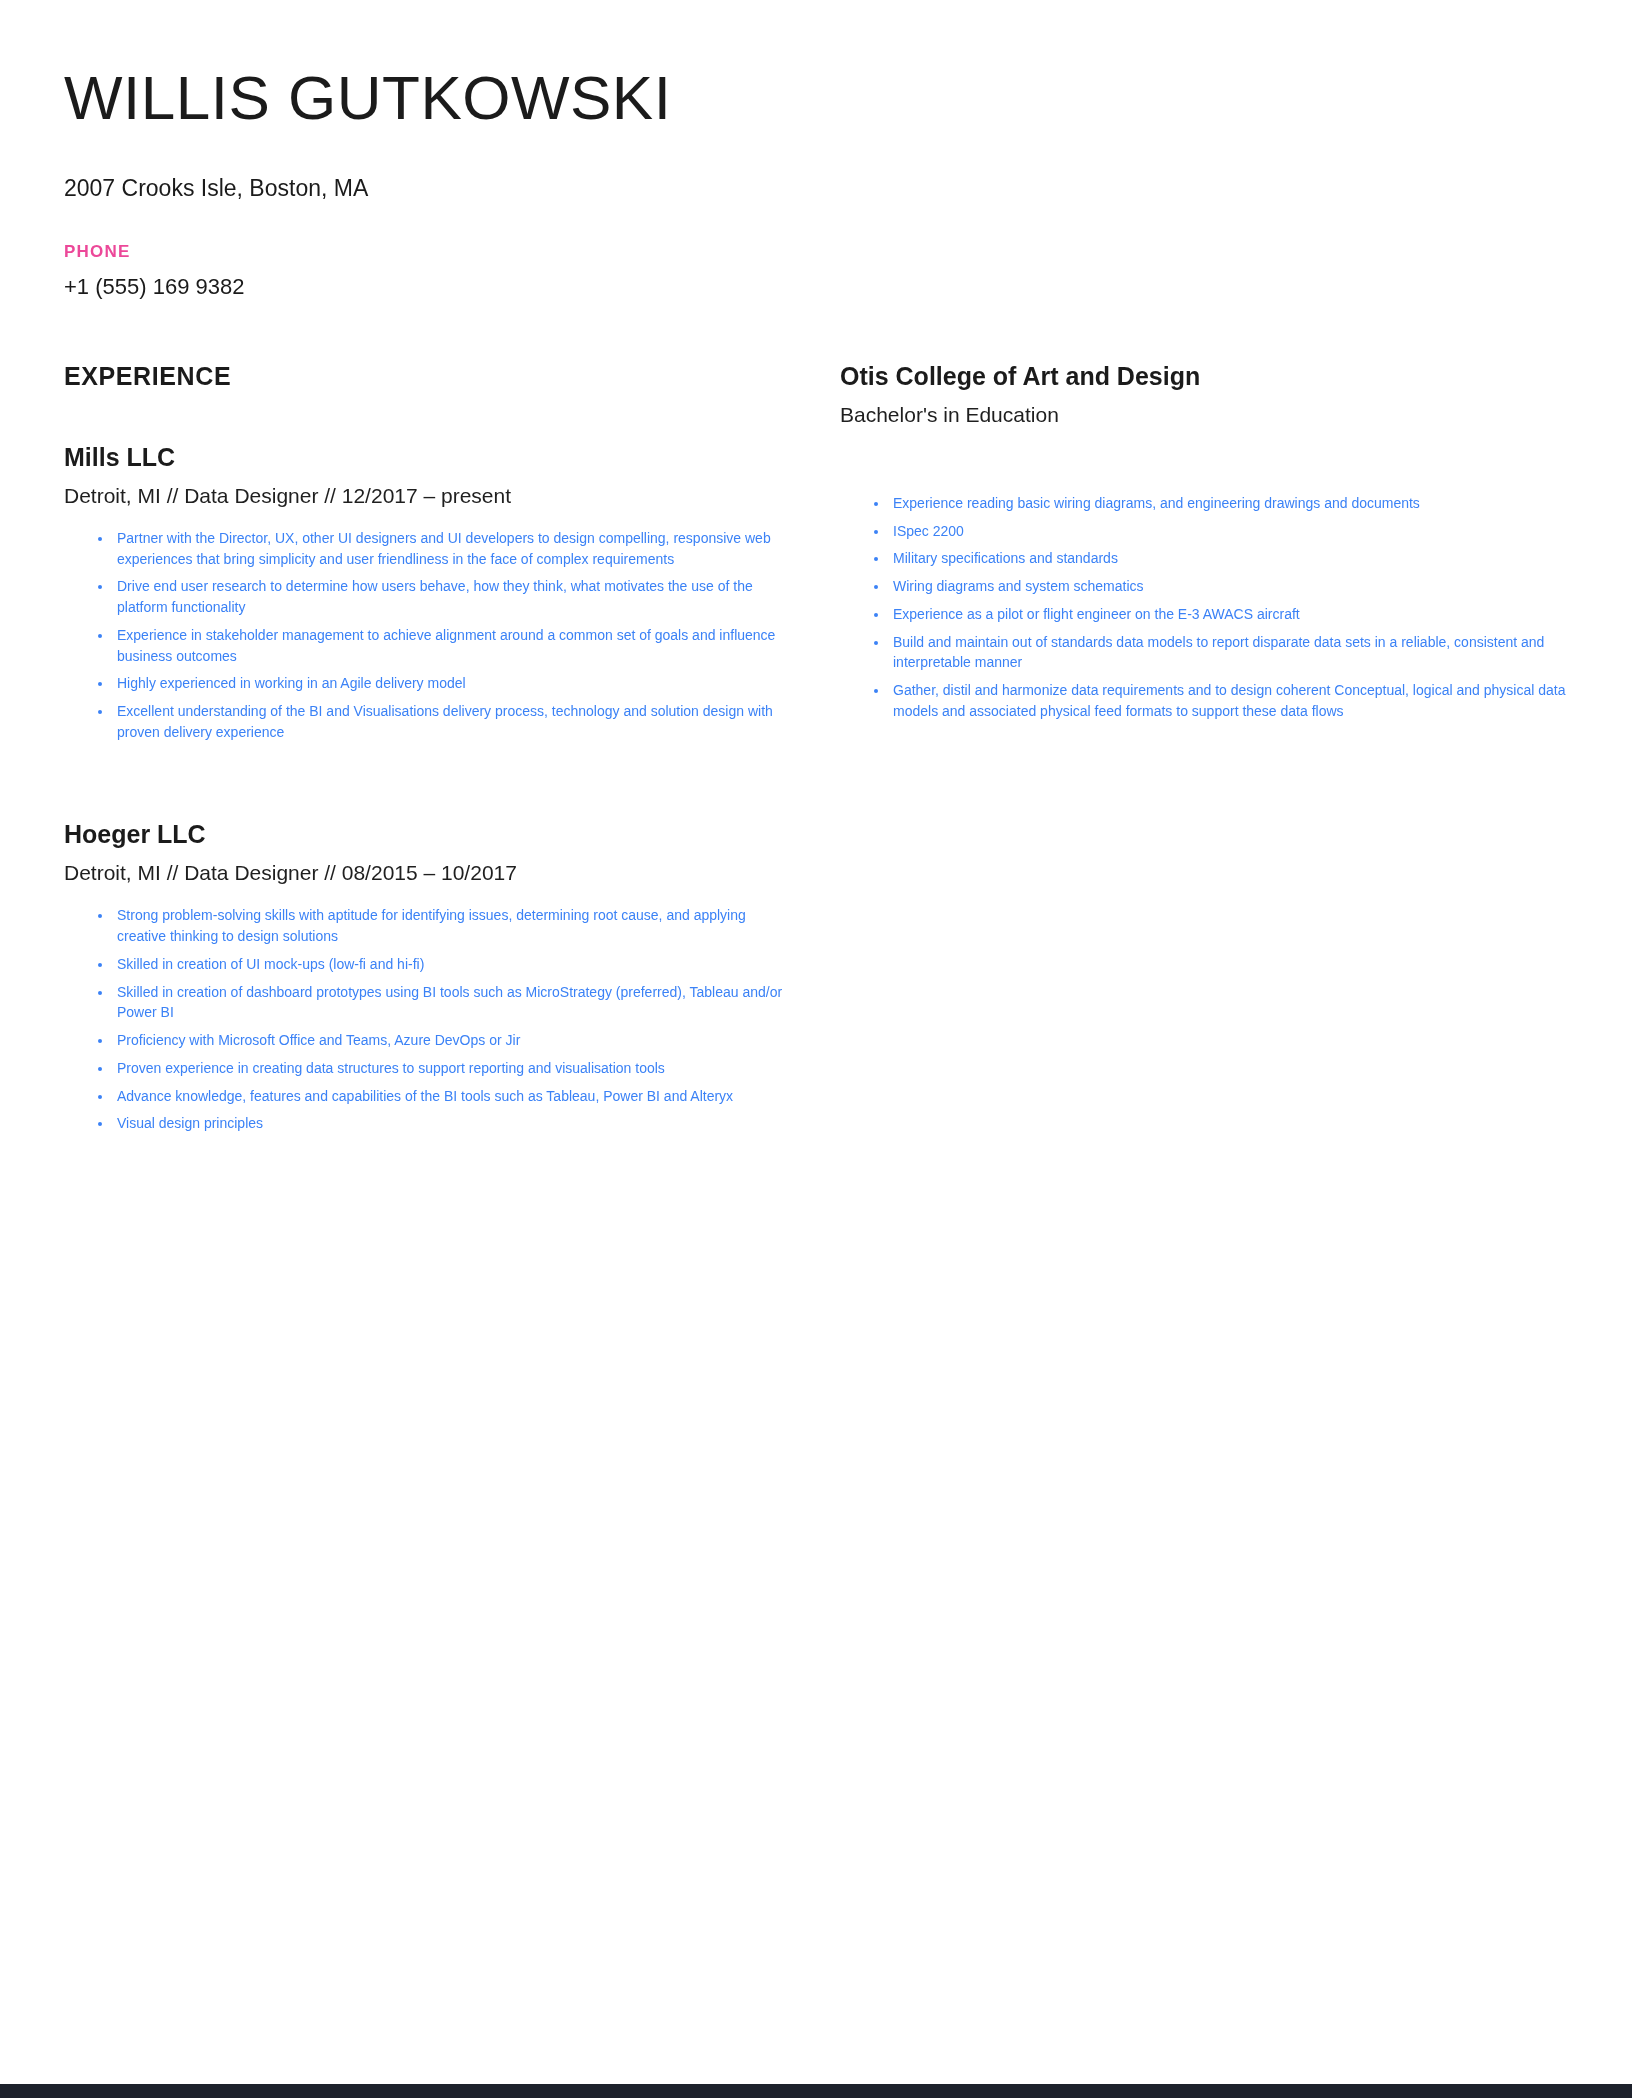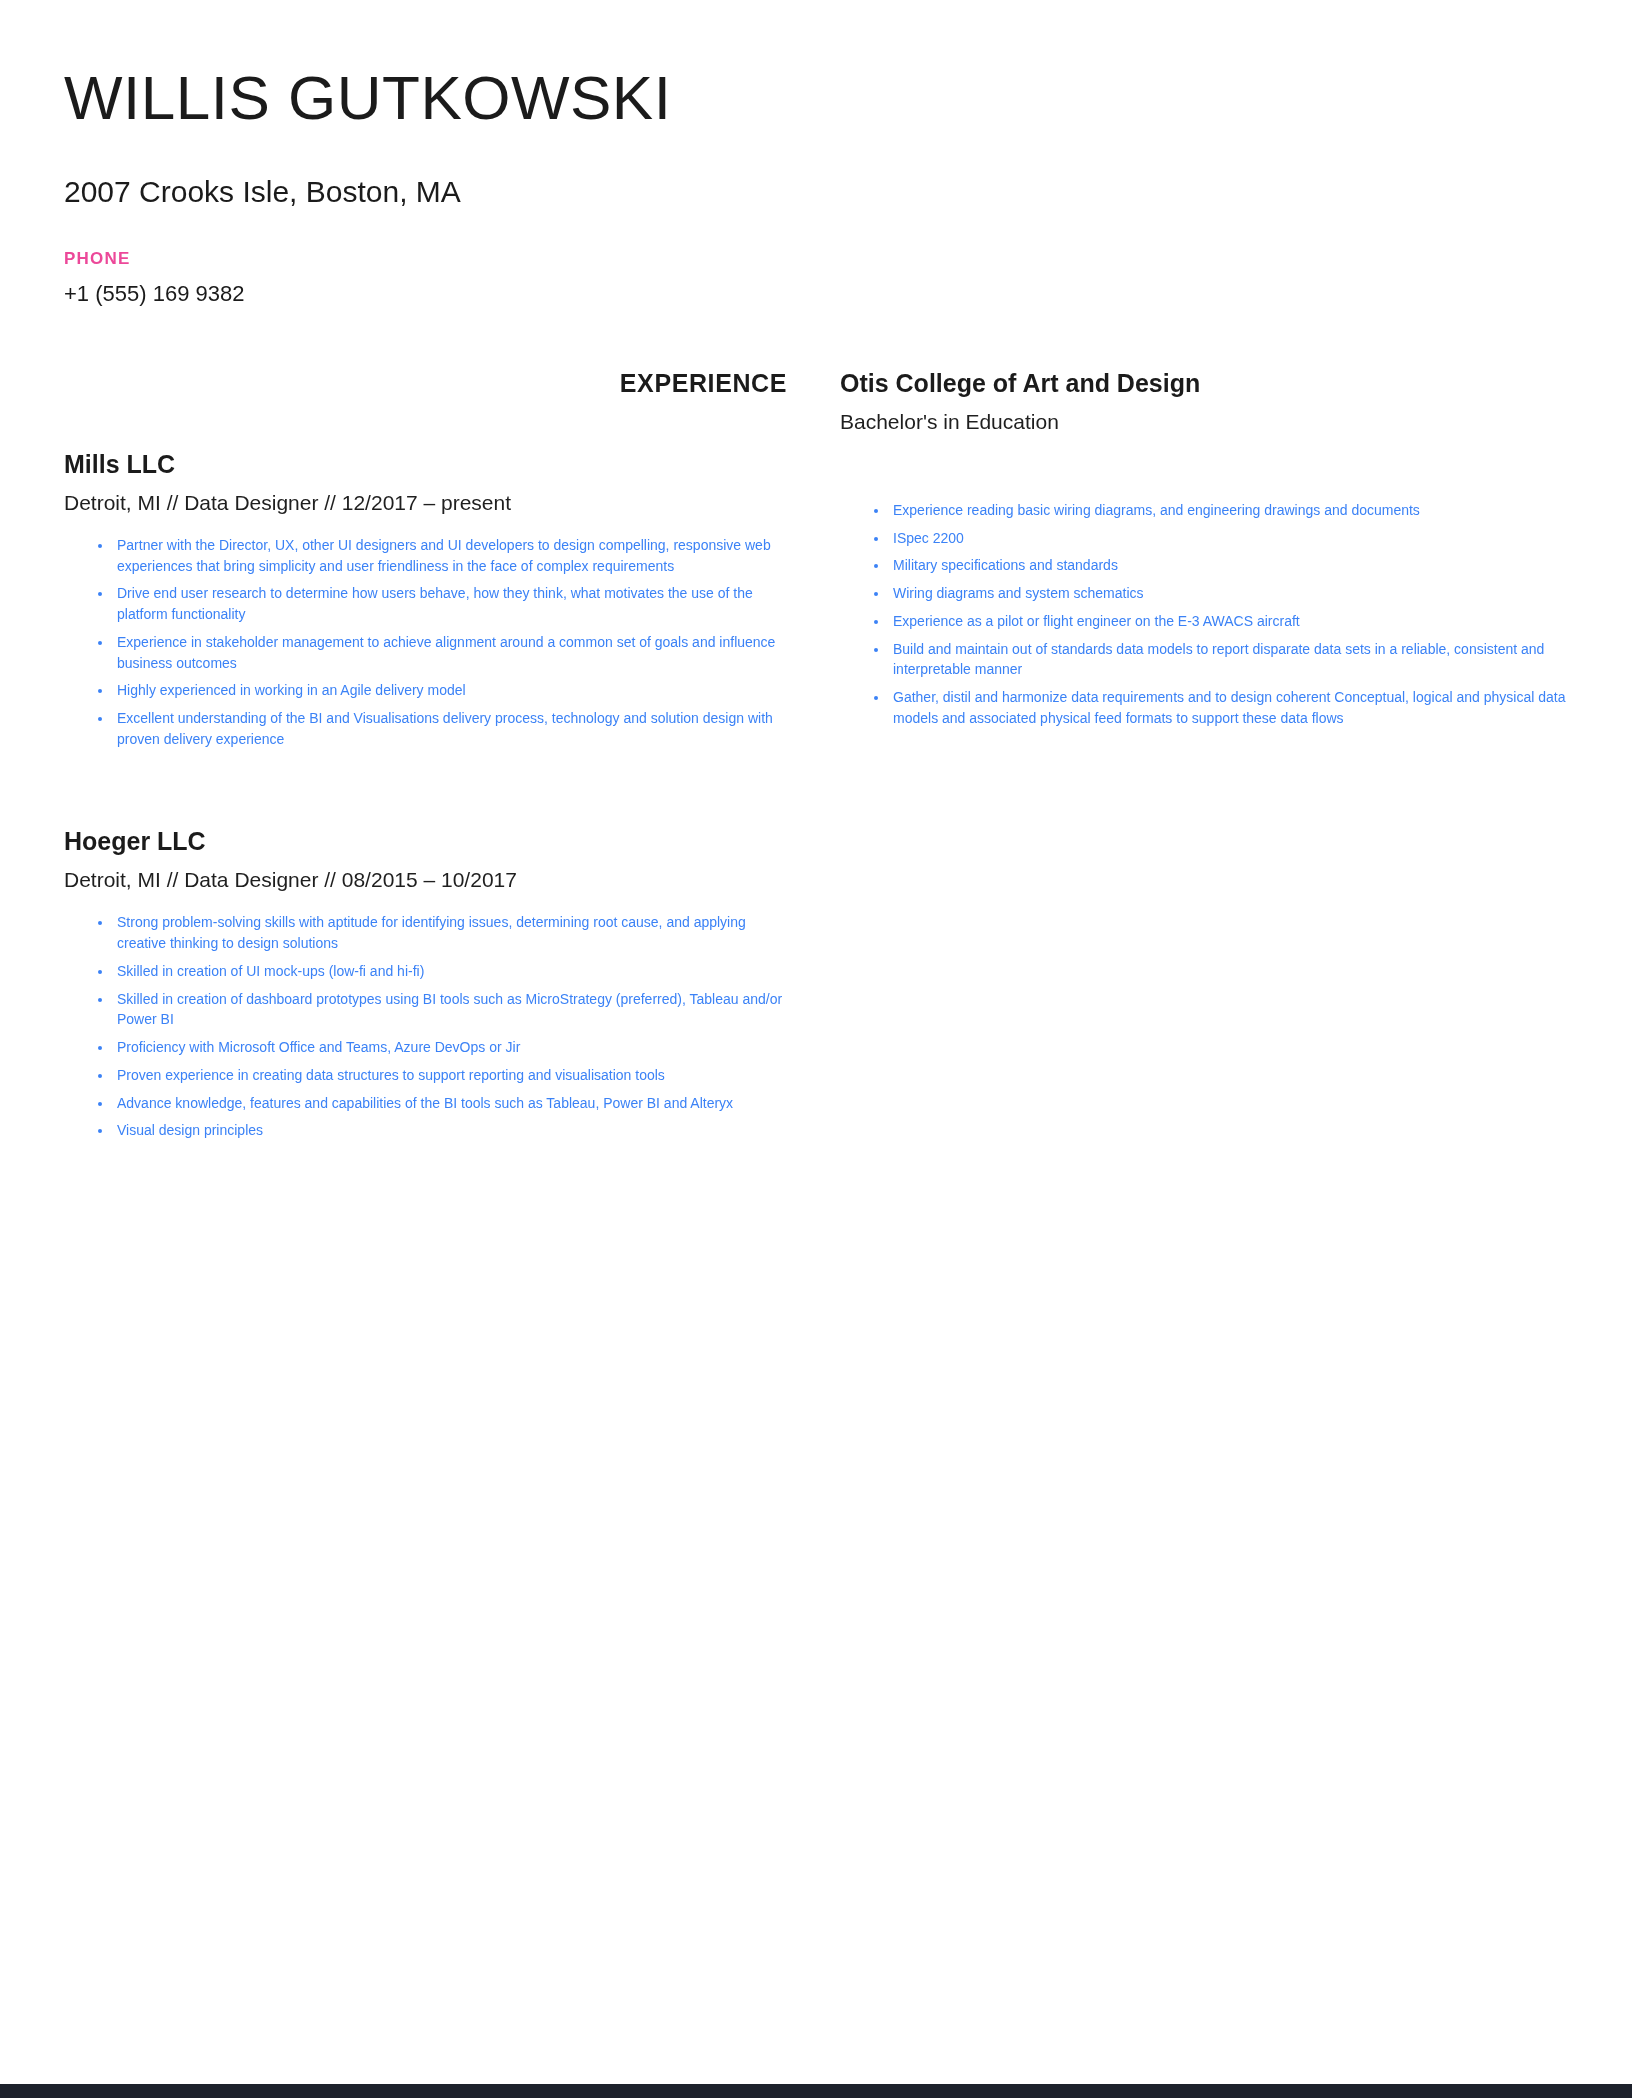--- a/index.html
+++ b/index.html
@@ -25,21 +25,21 @@
   
   .resume-header h1 {
     margin: 0 0 42px 0;
     font-size: 62px;
     font-weight: 400;
     letter-spacing: 0.5px;
     color: #1b1b1b;
   }
   .address {
     margin: 0 0 40px 0;
-    font-size: 30px;
+    font-size: 23px;
     color: #1b1b1b;
   }
   .phone-label {
     margin: 0 0 12px 0;
     font-size: 17px;
     font-weight: 700;
     letter-spacing: 1.2px;
     color: #ec4899;
   }
   .phone {
@@ -54,21 +54,20 @@
     gap: 53px;
   }
   .col-left  { width: 723px; flex: 0 0 auto; }
   .col-right { width: 728px; flex: 0 0 auto; }
   h2.section-heading {
     margin: 0 0 52px 0;
     font-size: 25px;
     font-weight: 700;
     letter-spacing: 0.6px;
     color: #1b1b1b;
-    text-align: right;
   }
   h3.entry-title {
     margin: 0 0 12px 0;
     font-size: 25px;
     font-weight: 700;
     color: #1b1b1b;
   }
   .meta {
     margin: 0 0 20px 0;
     font-size: 21px;

